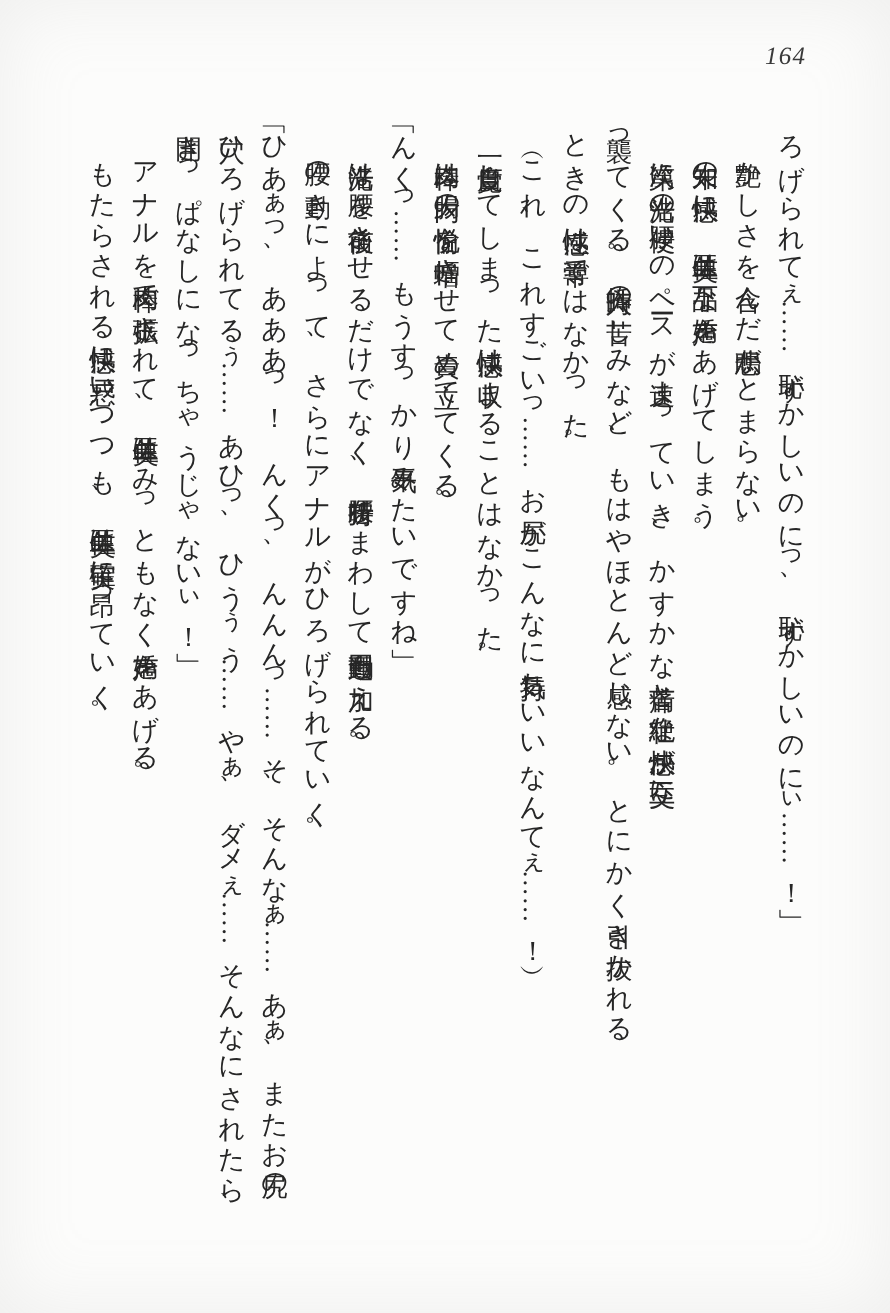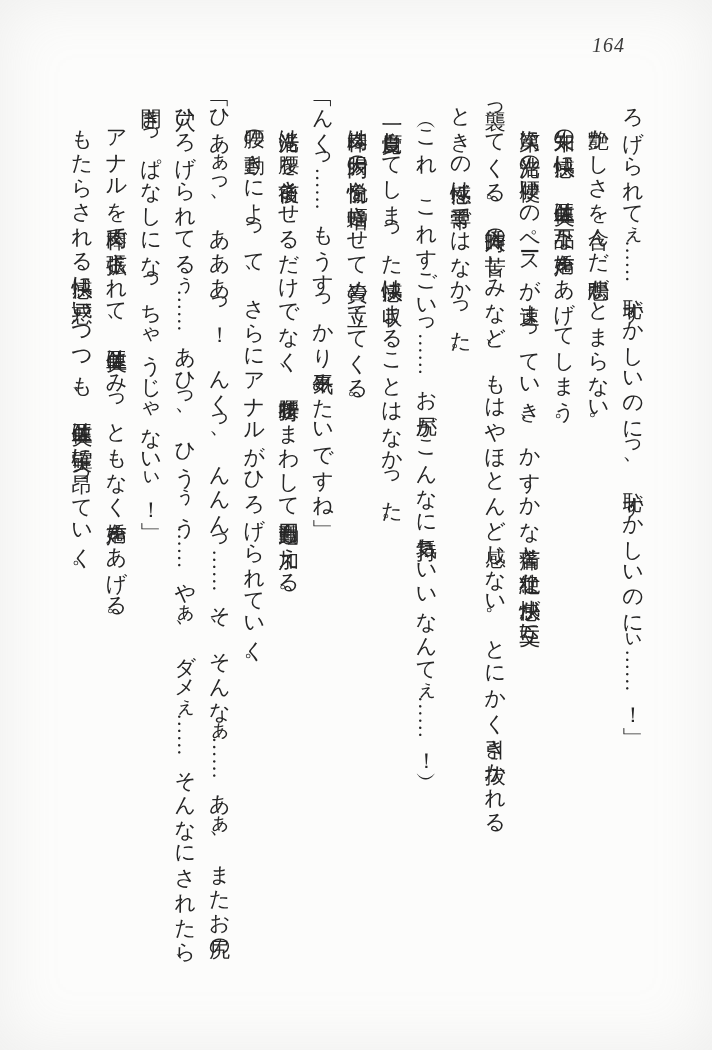--- a/index.html
+++ b/index.html
@@ -20,21 +20,21 @@
   }
   .scan-vignette {
     position: absolute;
     inset: 0;
     pointer-events: none;
     box-shadow: inset 0 0 60px rgba(180,180,175,0.18);
   }
   .page-number {
     position: absolute;
     top: 34px;
-    left: 592px;
+    left: 612px;
     font-size: 20px;
     font-style: italic;
     letter-spacing: 1px;
     color: var(--page-number-color);
   }
   .text-area {
     position: absolute;
     top: 93px;
     right: 62px;
     height: 870px;

